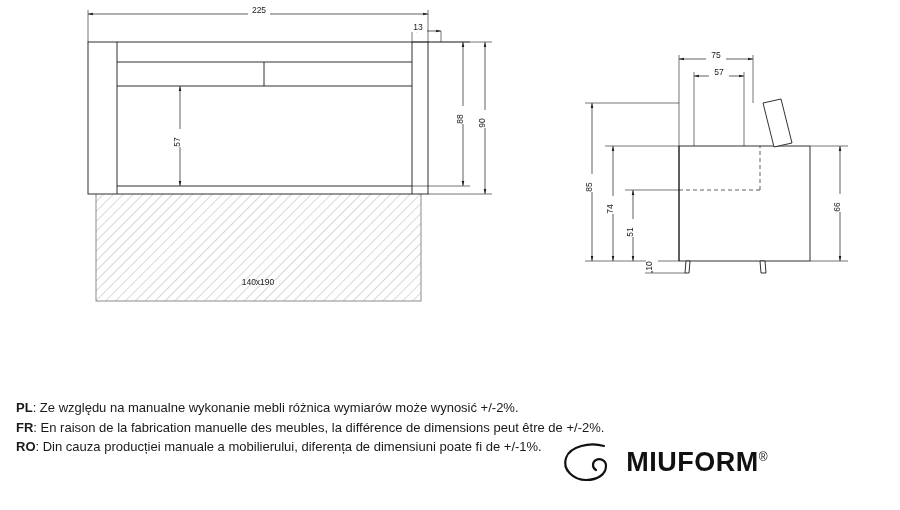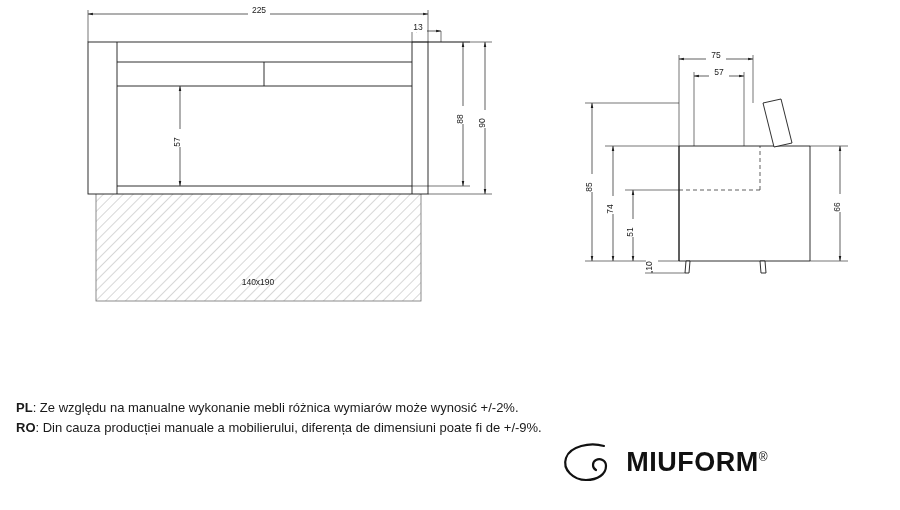--- a/index.html
+++ b/index.html
@@ -207,21 +207,24 @@
 
     <rect x="834" y="194" width="12" height="18" fill="#ffffff"></rect>
     <text class="dimtext" x="840" y="207" text-anchor="middle" transform="rotate(-90 840 207)">66</text>
   </svg>
 
   <div class="notes">
     <div class="note-line">
       <span class="note-lang">PL</span><span>: </span><span>Ze względu na manualne wykonanie mebli różnica wymiarów może wynosić +/-2%.</span>
     </div>
     <div class="note-line">
-      <span class="note-lang">RO</span><span>: </span><span>Din cauza producției manuale a mobilierului, diferența de dimensiuni poate fi de +/-9%.</span>
+      <span class="note-lang">FR</span><span>: </span><span>En raison de la fabrication manuelle des meubles, la différence de dimensions peut être de +/-2%.</span>
+    </div>
+    <div class="note-line">
+      <span class="note-lang">RO</span><span>: </span><span>Din cauza producției manuale a mobilierului, diferența de dimensiuni poate fi de +/-1%.</span>
     </div>
   </div>
 
   <div class="logo">
     <svg width="58" height="44" viewBox="0 0 58 44">
       <path d="M44,6 C30,2 10,6 6,18 C2,30 14,40 26,40 C38,40 46,34 46,26 C46,20 40,18 36,20 C32,22 32,28 36,30" fill="none" stroke="#111" stroke-width="2.2" stroke-linecap="round"></path>
     </svg>
     <div class="logo-word"><span>MIUFORM</span><span class="logo-reg">®</span></div>
   </div>
 

